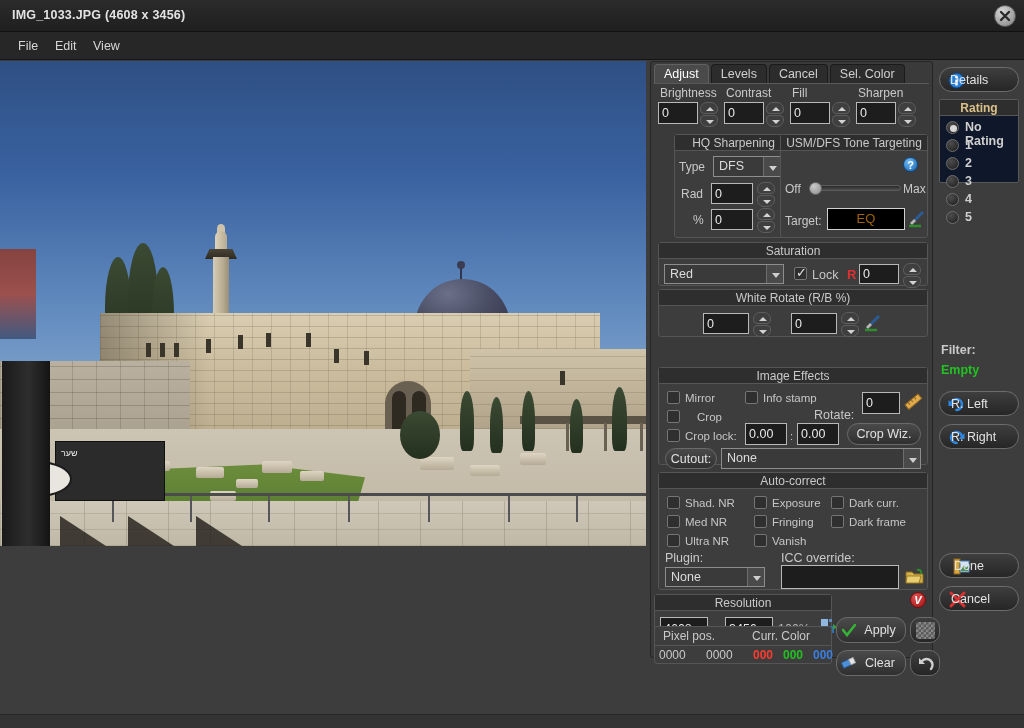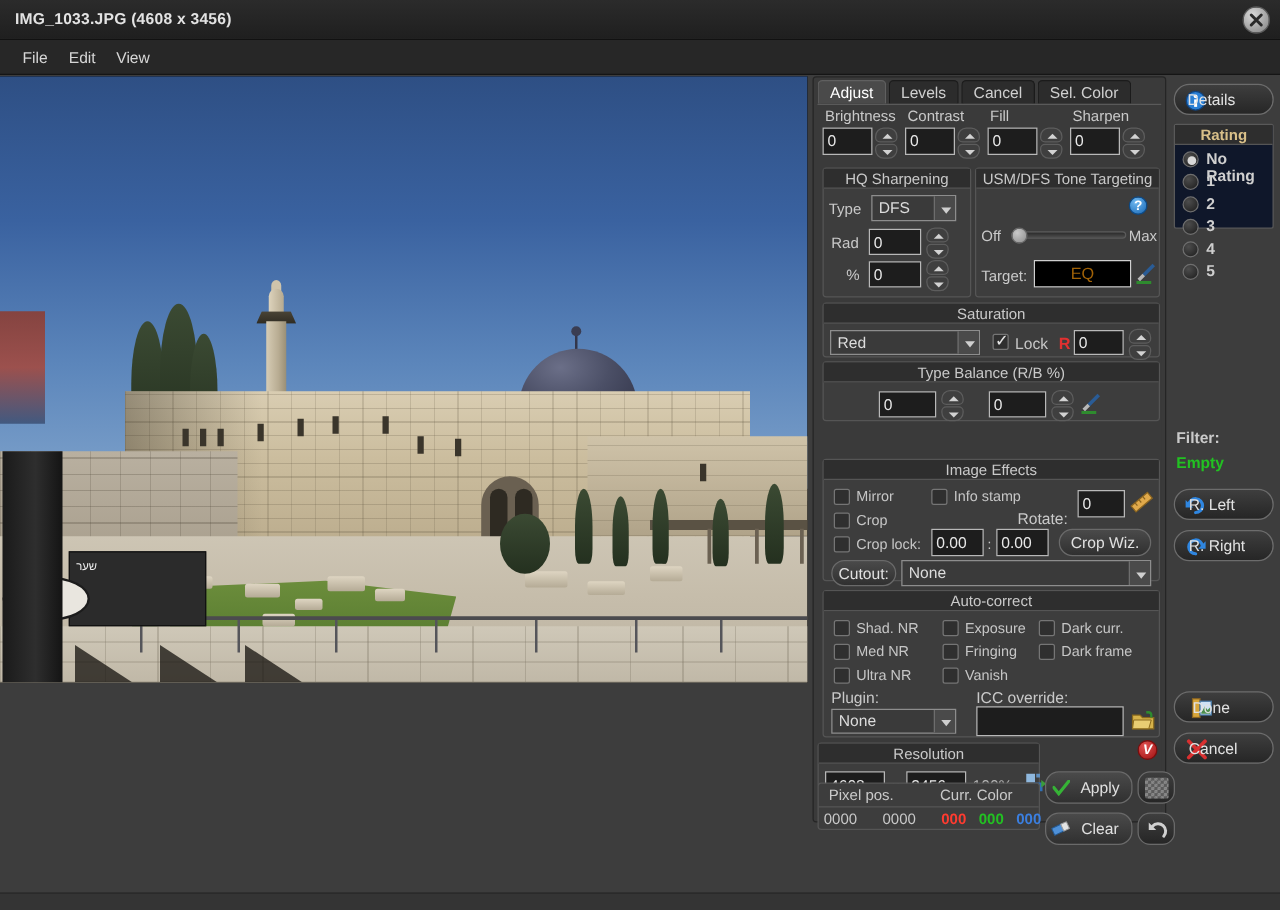--- a/index.html
+++ b/index.html
@@ -526,21 +526,21 @@
             <i></i>
           </div>
 
         <input class="numbox" style="position: absolute; left: 198px; top: 16px; width: 40px; height: 22px;" value="0">
         <div class="spin" style="left:240px;top:16px">
             <i></i>
             <i></i>
           </div>
       </div>
 
-      <div class="group" style="left:4px;top:50px;width:119px;height:104px">
+      <div class="group" style="left:20px;top:50px;width:119px;height:104px">
         <div class="group-title">HQ Sharpening</div>
         <div class="row-label" style="position:absolute;left:4px;top:25px">Type</div>
         <div class="dropdown" style="position:absolute;left:38px;top:21px;width:68px;height:21px">
           <span class="dd-text">DFS</span>
           <span class="dd-arrow"></span>
         </div>
         <div class="row-label" style="position:absolute;left:6px;top:52px">Rad</div>
         <input class="numbox" style="position: absolute; left: 36px; top: 48px; width: 42px; height: 21px;" value="0">
         <div class="spin" style="left:82px;top:47px">
             <i></i>
@@ -580,21 +580,21 @@
         <div class="chklabel" style="left:153px;top:25px;font-size:12.5px">Lock</div>
         <div style="position:absolute;left:188px;top:24px;font-size:13px;font-weight:bold;color:#e03030">R</div>
         <input class="numbox" style="position: absolute; left: 200px; top: 21px; width: 40px; height: 20px;" value="0">
         <div class="spin" style="left:244px;top:20px">
             <i></i>
             <i></i>
           </div>
       </div>
 
       <div class="group" style="left:4px;top:205px;width:270px;height:48px">
-        <div class="group-title">Type Balance (R/B %)</div>
+        <div class="group-title">White Rotate (R/B %)</div>
         <input class="numbox" style="position: absolute; left: 44px; top: 23px; width: 46px; height: 21px;" value="0">
         <div class="spin" style="left:94px;top:22px">
             <i></i>
             <i></i>
           </div>
         <input class="numbox" style="position: absolute; left: 132px; top: 23px; width: 46px; height: 21px;" value="0">
         <div class="spin" style="left:182px;top:22px">
             <i></i>
             <i></i>
           </div>
@@ -607,21 +607,21 @@
 
       <div class="group" style="left:4px;top:283px;width:270px;height:98px">
         <div class="group-title">Image Effects</div>
 
         <div class="chk" style="left:8px;top:23px"></div>
         <div class="chklabel" style="left:26px;top:24px">Mirror</div>
         <div class="chk" style="left:86px;top:23px"></div>
         <div class="chklabel" style="left:104px;top:24px">Info stamp</div>
 
         <div class="chk" style="left:8px;top:42px"></div>
-        <div class="chklabel" style="left:26px;top:43px">Crop</div>
+        <div class="chklabel" style="left:38px;top:43px">Crop</div>
 
         <div class="chk" style="left:8px;top:61px"></div>
         <div class="chklabel" style="left:26px;top:62px">Crop lock:</div>
 
         <div style="position:absolute;left:155px;top:40px;font-size:12.5px;color:#c9c9c9">Rotate:</div>
         <input class="numbox" style="position: absolute; left: 203px; top: 24px; width: 38px; height: 22px;" value="0">
         <svg style="position:absolute;left:245px;top:25px" width="19" height="19" viewBox="0 0 19 19">
           <g transform="rotate(-40 9 9)">
             <rect x="1" y="6" width="17" height="6" fill="#e0a94b" stroke="#8a6420" stroke-width="1"></rect>
             <path d="M5 6 L5 9 M9 6 L9 9 M13 6 L13 9" stroke="#8a6420" stroke-width="1"></path>

